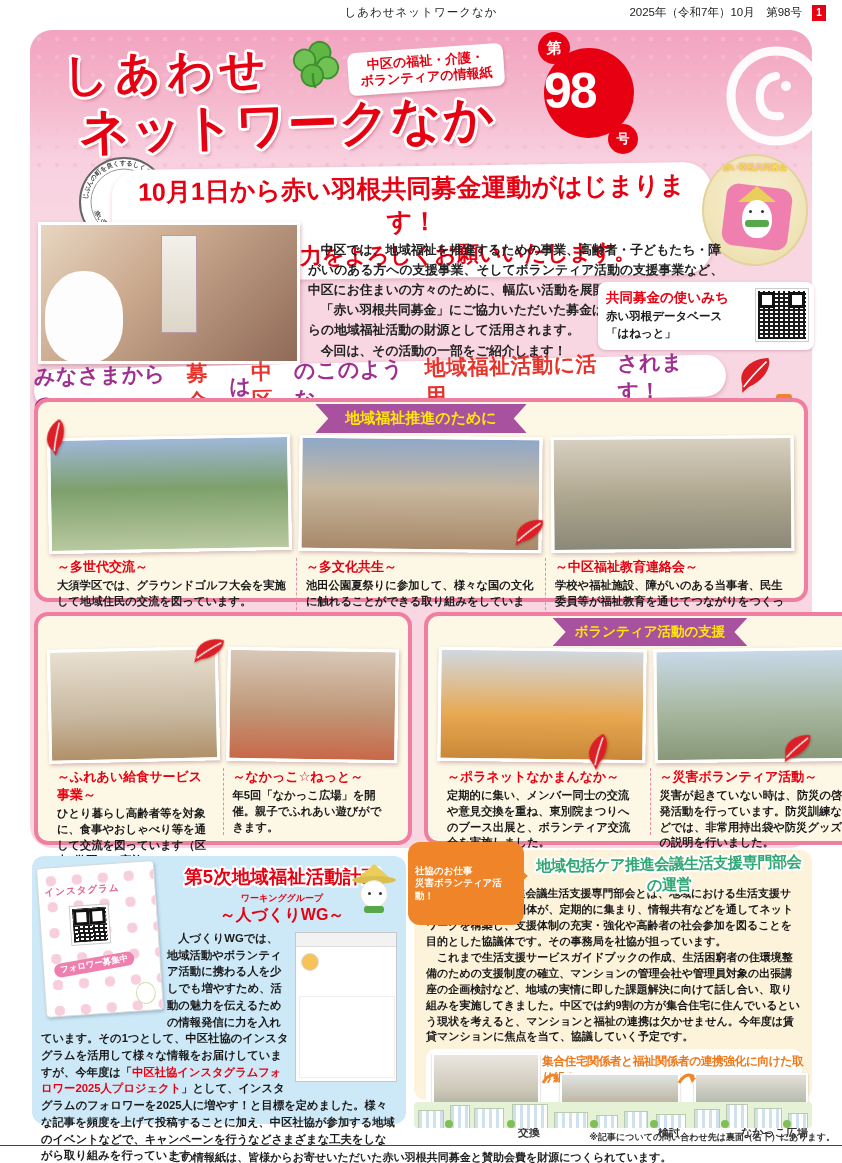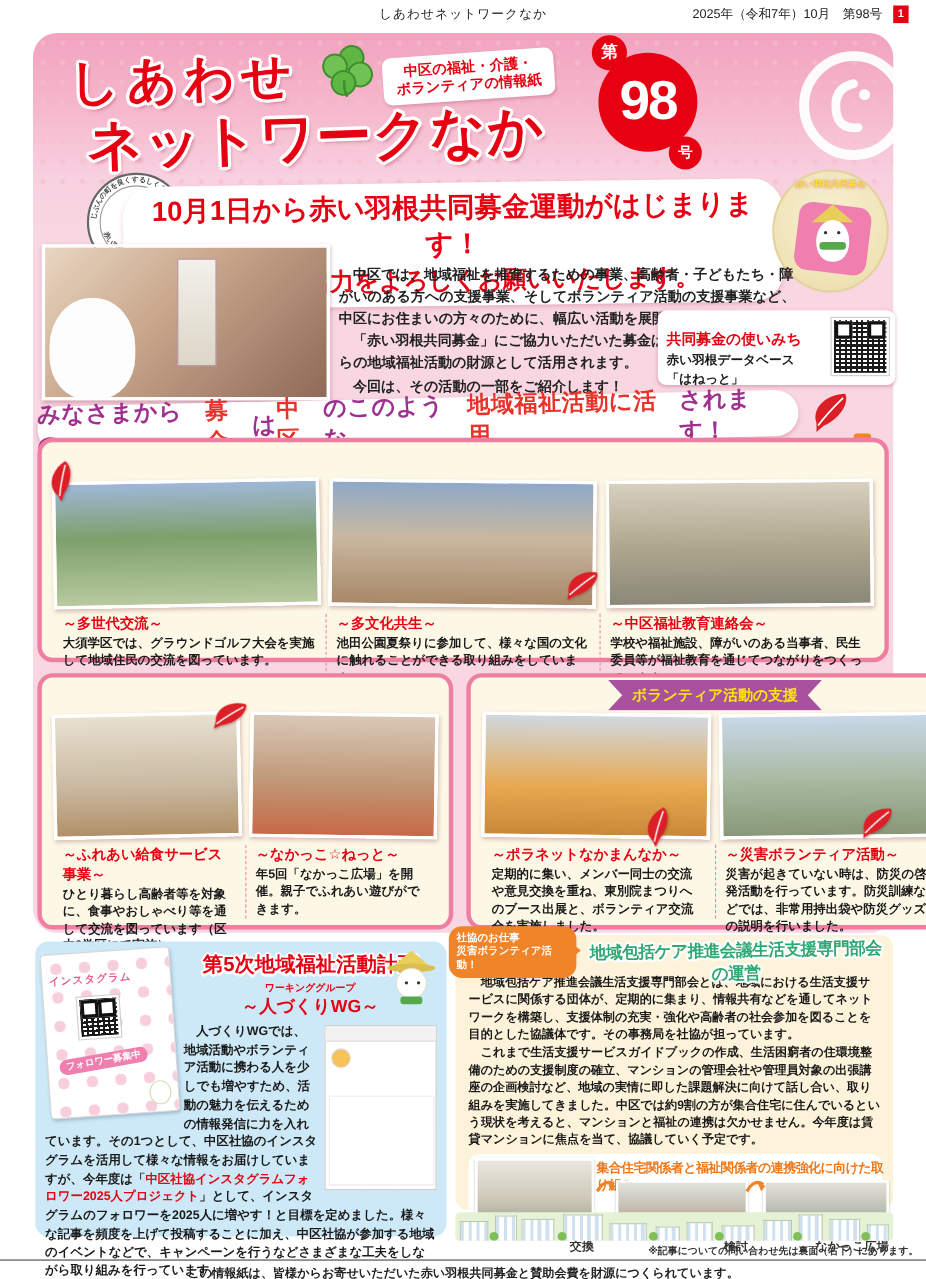--- a/index.html
+++ b/index.html
@@ -34,21 +34,21 @@
   .mast-title .l2 { font-size:50px; letter-spacing:1px; margin-left:14px; margin-top:-6px; }
   .clover { position:absolute; left:262px; top:10px; width:48px; height:48px; transform:rotate(18deg); }
   .tagline {
     position:absolute; left:318px; top:18px; transform:rotate(-4deg);
     background:#fff; border-radius:8px; padding:5px 12px; box-shadow:1px 2px 3px rgba(150,40,70,.25);
     color:#e60012; font-weight:800; font-size:13px; line-height:1.25; text-align:center;
   }
   .issue-blob { position:absolute; left:508px; top:2px; width:104px; height:126px; }
   .issue-blob .big { position:absolute; left:6px; top:16px; width:90px; height:90px; background:#e60012; border-radius:50%; }
   .issue-blob .sm1 { position:absolute; left:0; top:0; width:32px; height:32px; background:#e60012; border-radius:50%; color:#fff; font-size:15px; font-weight:800; text-align:center; line-height:32px; }
-  .issue-blob .num { position:absolute; left:6px; top:16px; width:90px; height:90px; color:#fff; font-size:50px; font-weight:900; text-align:center; line-height:86px; letter-spacing:-2px; }
+  .issue-blob .num { position:absolute; left:6px; top:16px; width:90px; height:90px; color:#fff; font-size:50px; font-weight:900; line-height:86px; letter-spacing:-2px; }
   .issue-blob .sm2 { position:absolute; left:70px; top:92px; width:30px; height:30px; background:#e60012; border-radius:50%; color:#fff; font-size:13px; font-weight:800; text-align:center; line-height:30px; }
   .shakyo-logo { position:absolute; left:692px; top:12px; opacity:.95; }
 
   
   .stamp { position:absolute; left:48px; top:126px; }
   .headline {
     position:absolute; left:82px; top:136px; width:600px; text-align:center;
     transform:rotate(-0.8deg);
   }
   .headline .bg { background:#fff; border-radius:28px; padding:6px 10px 8px; box-shadow:0 2px 4px rgba(180,60,90,.25); }
@@ -71,21 +71,21 @@
   .photo-event {
     position:absolute; left:8px; top:192px; width:262px; height:142px;
     background:linear-gradient(135deg,#e8d6c2 0%,#caa98e 40%,#8f6a58 100%);
   }
   .photo-event::before { content:""; position:absolute; left:4px; bottom:-2px; width:78px; height:92px; background:#fdfdfd; border-radius:48% 48% 42% 42%; }
   .photo-event::after { content:""; position:absolute; left:120px; top:10px; width:34px; height:96px; background:linear-gradient(180deg,#f2f0ea,#ddd6c8); border:1px solid #b9a; }
   .campaign-body { position:absolute; left:278px; top:210px; width:426px; font-size:12.8px; font-weight:600; line-height:1.55; color:#222; }
   .campaign-body p { margin-bottom:1px; }
   .qr-box {
     position:absolute; left:568px; top:252px; width:216px; height:68px; background:#fff; border-radius:8px;
-    padding:18px 8px; box-shadow:0 1px 3px rgba(160,60,90,.3);
+    padding:7px 8px; box-shadow:0 1px 3px rgba(160,60,90,.3);
   }
   .qr-box .t { color:#e60012; font-weight:900; font-size:13.5px; }
   .qr-box .l { font-size:11.5px; font-weight:700; margin-top:2px; }
   .qr { position:relative; background-color:#fff;
     background-image:repeating-linear-gradient(0deg,#1a1a1a 0 2px,transparent 2px 4px),repeating-linear-gradient(90deg,#1a1a1a 0 2px,transparent 2px 5px);
     border:2px solid #fff; outline:1px solid #ccc; }
   .qr::before,.qr::after { content:""; position:absolute; width:10px; height:10px; background:#fff; border:3px solid #111; }
   .qr::before { left:1px; top:1px; } .qr::after { right:1px; top:1px; }
   .qr-box .qr { position:absolute; right:6px; top:7px; width:52px; height:52px; }
 
@@ -167,21 +167,21 @@
   .shot .grid::before { content:""; position:absolute; left:31px; top:0; bottom:0; width:1px; background:#fff; }
   .shot .grid::after { content:""; position:absolute; left:62px; top:0; bottom:0; width:1px; background:#fff; }
 
   
   .panel-kaigi {
     position:absolute; left:414px; top:850px; width:398px; height:250px;
     background:#fdf3da; border-radius:12px; padding:36px 10px 4px 12px;
   }
   .kaigi-badge {
     position:absolute; left:-6px; top:-8px; width:116px; background:#f08428; border-radius:12px;
-    color:#fff; font-weight:900; font-size:9.5px; line-height:1.3; padding:5px 7px;
+    color:#fff; font-weight:900; font-size:9.5px; line-height:1.3; padding:23px 7px;
   }
   .kaigi-badge::after { content:""; position:absolute; right:-10px; top:34%; border:6px solid transparent; border-left:7px solid #f08428; }
   .kaigi-title {
     position:absolute; left:114px; top:4px; width:282px; text-align:center;
     color:#2fa874; font-weight:900; font-size:15.5px; letter-spacing:-0.5px; transform:rotate(-1deg) scaleX(.98);
   }
   .kaigi-body { font-size:11px; font-weight:600; line-height:1.45; color:#1a1a1a; }
   .kaigi-box { position:relative; margin-top:4px; background:#fff; border-radius:10px; height:94px; }
   .kaigi-sub { position:absolute; left:116px; top:5px; width:262px; color:#f07818; font-weight:900; font-size:11.8px; letter-spacing:-0.5px; }
   .kph { position:absolute; background:linear-gradient(180deg,#e9e6df 0%,#cfc9ba 55%,#9aa08e 100%); border:2px solid #fff; box-shadow:0 1px 2px rgba(0,0,0,.25); }
@@ -314,20 +314,21 @@
         <use href="#sym-feather" width="40" height="44"></use>
       </svg>
     <div class="mascots">
       <div class="m1"></div>
       <div class="m2"></div>
       <div class="bow"></div>
     </div>
   </div>
 
   <div class="panel panel-promo">
+    <div class="ribbon">地域福祉推進のために</div>
     <div class="promo-photos">
       <div class="photo ph" style="background:linear-gradient(180deg,#9fb7d8 0%,#7da06b 45%,#b9c9a0 100%);transform:rotate(-1deg)"></div>
       <div class="photo ph" style="background:linear-gradient(180deg,#8fa8c8 0%,#c8b8a0 45%,#a88868 100%);transform:rotate(.6deg)"></div>
       <div class="photo ph" style="background:linear-gradient(180deg,#d8d0c0 0%,#b0a890 50%,#8a8878 100%);transform:rotate(-.5deg)"></div>
     </div>
     <svg class="feather" style="left:-2px;top:18px;transform:rotate(-18deg)">
         <use href="#sym-feather" width="34" height="38"></use>
       </svg>
     <svg class="feather" style="left:470px;top:110px;transform:rotate(24deg)">
         <use href="#sym-feather" width="34" height="38"></use>

